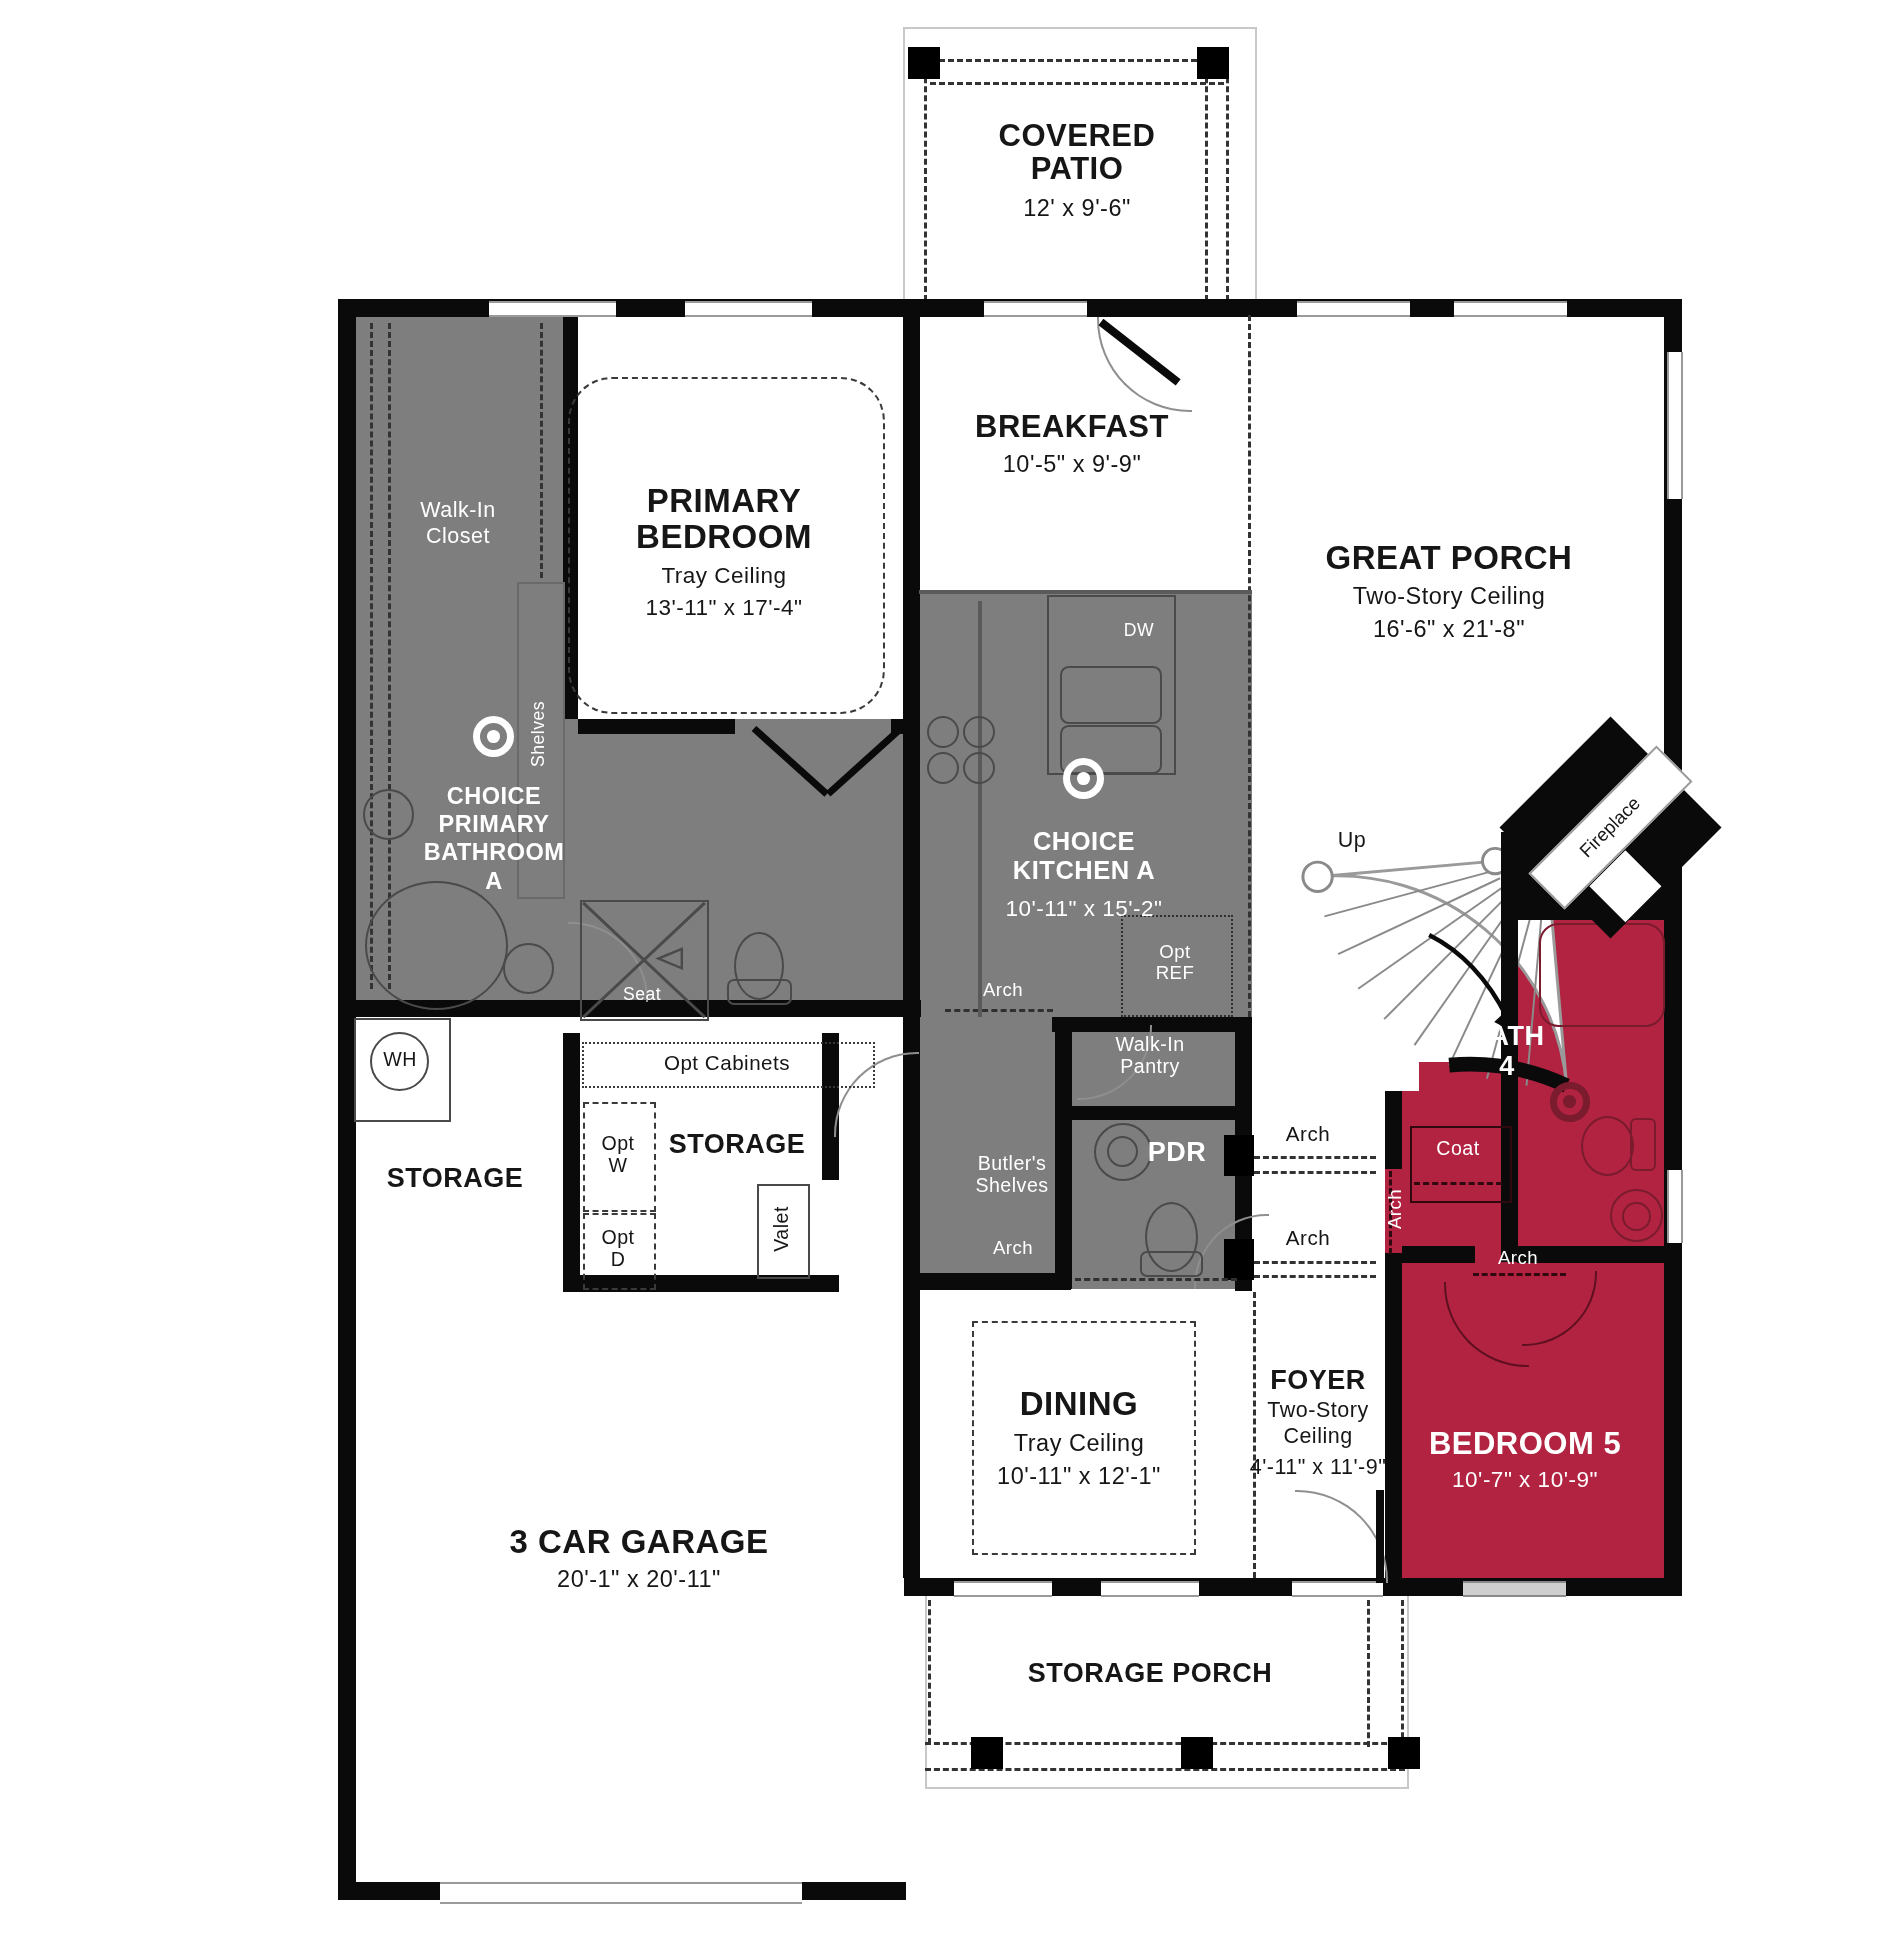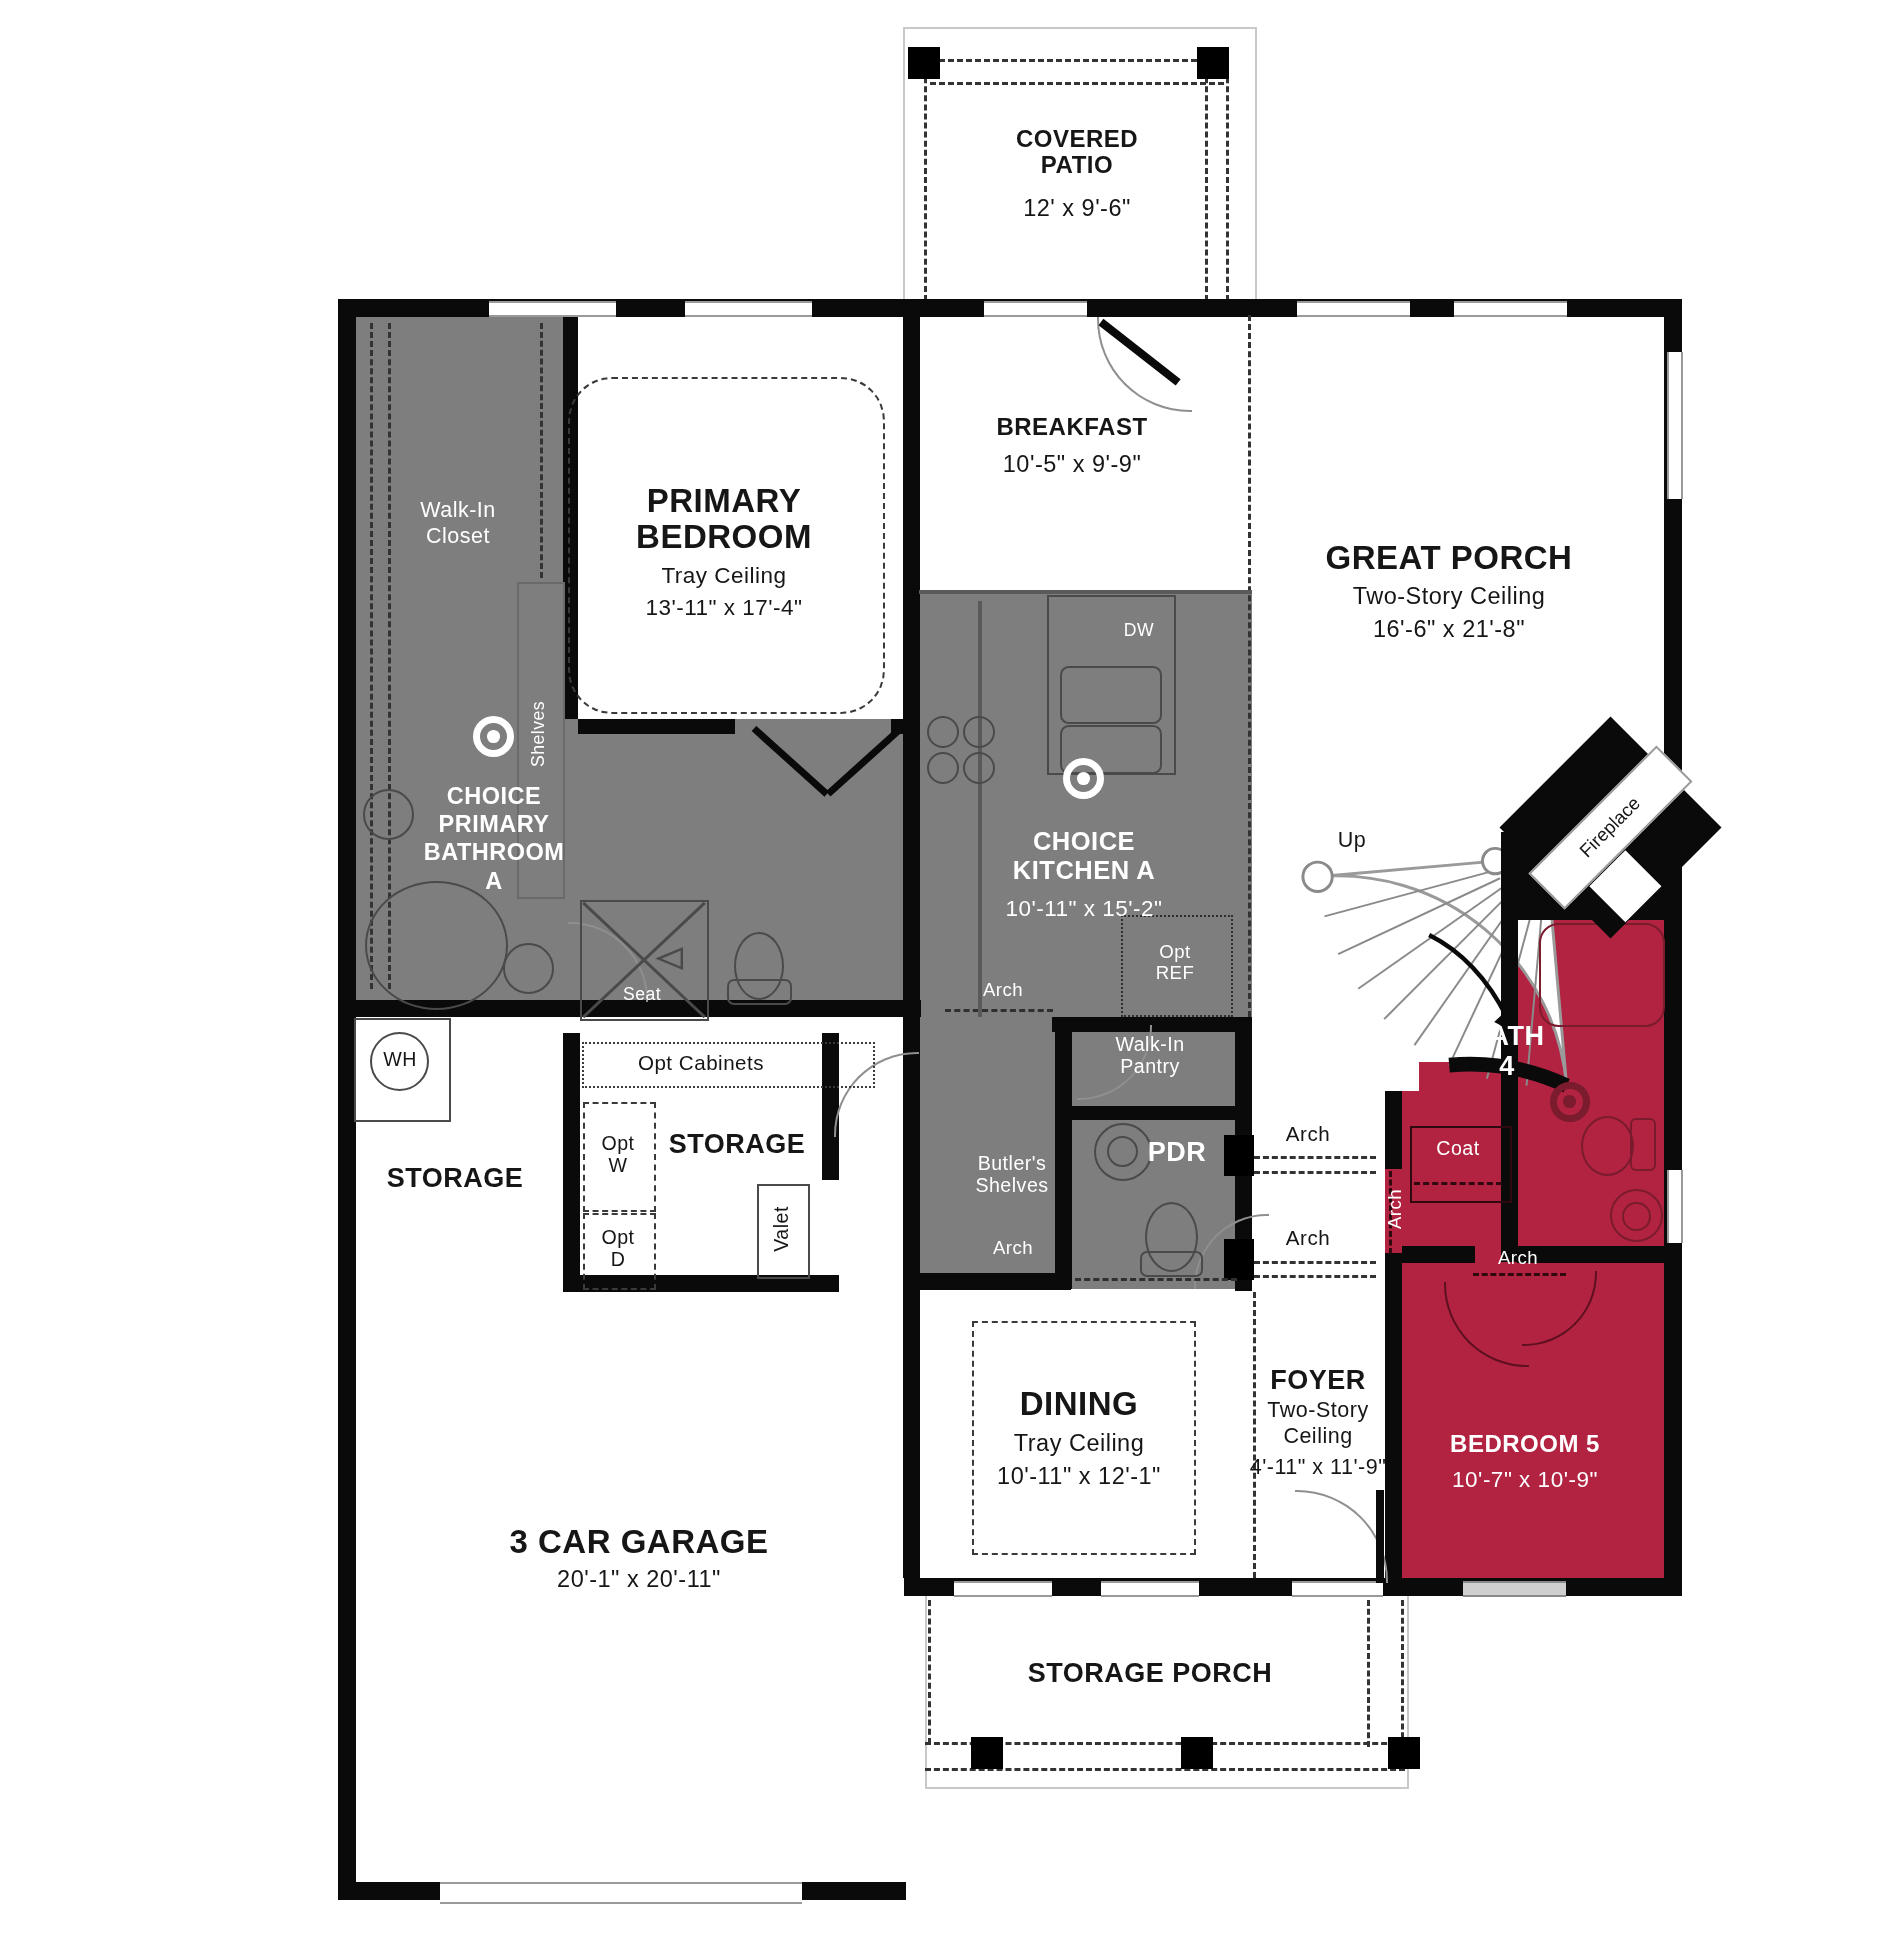--- a/index.html
+++ b/index.html
@@ -26,21 +26,21 @@
   .leaf{position:absolute;background:#0a0a0a;transform-origin:left center;}
   .bull{position:absolute;border:7.8px solid #fff;border-radius:50%;display:flex;align-items:center;justify-content:center;}
   .bull::after{content:"";width:12.7px;height:12.7px;background:#fff;border-radius:50%;}
   .bullr{border-color:#7a1b2e;}
   .bullr::after{background:#7a1b2e;}
   .lbl{position:absolute;transform:translate(-50%,-50%);white-space:pre-line;text-align:center;color:#161616;letter-spacing:0.5px;}
   .rot{transform:translate(-50%,-50%) rotate(-90deg);}
   .w{color:#fff;}
   .b{font-weight:700;}
   .f68{font-size:33px;line-height:1.08;}
-  .f64{font-size:24px;line-height:1.08;}
+  .f64{font-size:31px;line-height:1.08;}
   .f56{font-size:27px;line-height:1.1;}
   .f52{font-size:25.5px;line-height:1.12;}
   .f48{font-size:23.5px;line-height:1.2;}
   .f46{font-size:22.5px;line-height:1.2;}
   .f44{font-size:21.5px;line-height:1.2;}
   .f42{font-size:20.6px;line-height:1.15;}
   .f40{font-size:19.6px;line-height:1.12;}
   .f38{font-size:18.6px;line-height:1.12;}
   .f36{font-size:17.6px;line-height:1.1;}
 </style>
@@ -248,21 +248,21 @@
 KITCHEN A</div>
   <div class="lbl w f46" style="left:1084px;top:908px">10'-11" x 15'-2"</div>
   <div class="lbl w f36" style="left:1139px;top:631px">DW</div>
   <div class="lbl w f38" style="left:1175px;top:963px">Opt
 REF</div>
   <div class="lbl w f38" style="left:1003px;top:990px">Arch</div>
   <div class="lbl w f36" style="left:642px;top:995px">Seat</div>
 
   <div class="lbl b f56" style="left:455px;top:1179px">STORAGE</div>
   <div class="lbl b f56" style="left:737px;top:1145px">STORAGE</div>
-  <div class="lbl f42" style="left:701px;top:1063px">Opt Cabinets</div>
+  <div class="lbl f42" style="left:727px;top:1063px">Opt Cabinets</div>
   <div class="lbl f40" style="left:618px;top:1155px">Opt
 W</div>
   <div class="lbl f40" style="left:618px;top:1249px">Opt
 D</div>
   <div class="lbl f40 rot" style="left:782px;top:1229px">Valet</div>
 
   <div class="lbl w f40" style="left:1150px;top:1056px">Walk-In
 Pantry</div>
   <div class="lbl w f40" style="left:1012px;top:1175px">Butler's
 Shelves</div>

